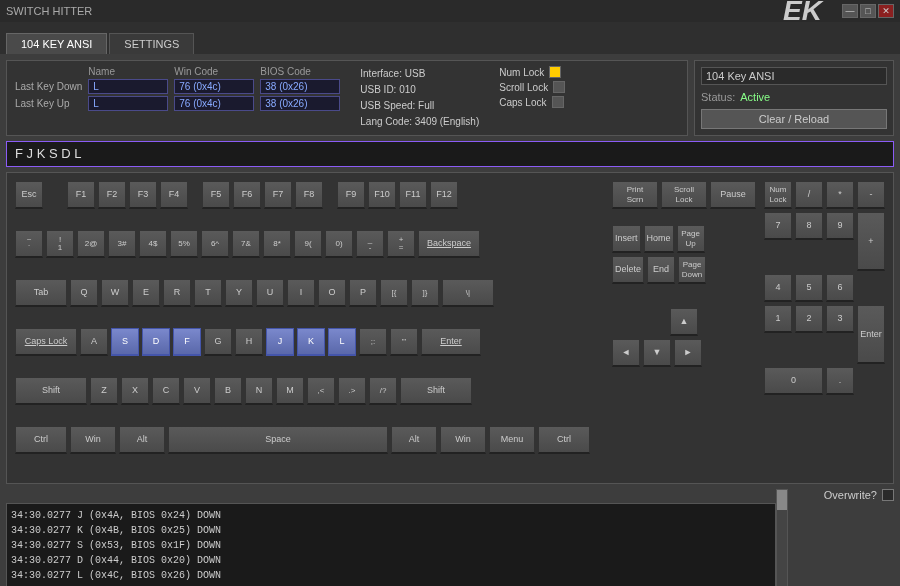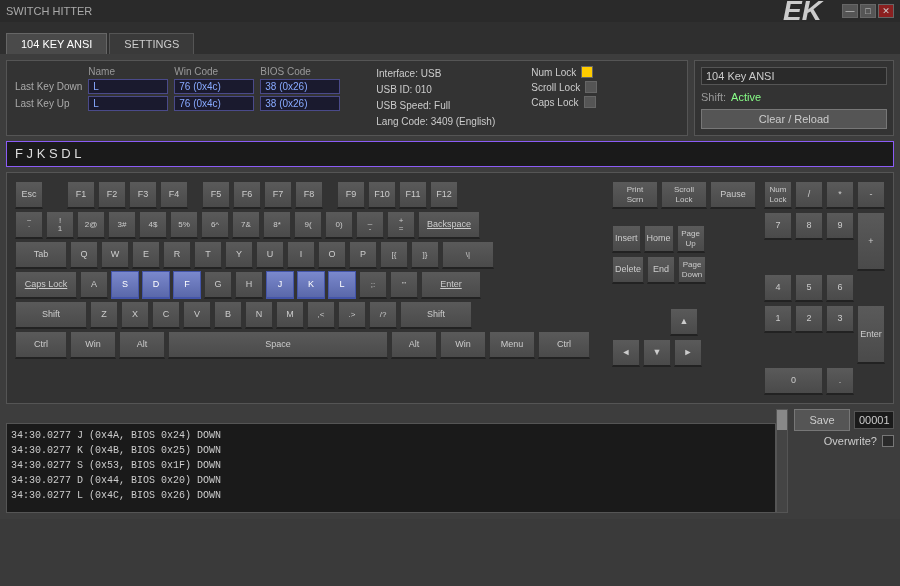--- a/index.html
+++ b/index.html
@@ -162,21 +162,21 @@
     }
     
     .keyboard-section {
       background: #333;
       border: 1px solid #555;
       padding: 8px;
     }
     .kb-row {
       display: flex;
       gap: 3px;
-      margin-bottom: 2px;
+      margin-bottom: 21px;
       align-items: flex-end;
     }
     .key {
       background: linear-gradient(180deg, #5a5a5a 0%, #4a4a4a 100%);
       border: 1px solid #333;
       border-bottom: 2px solid #222;
       color: #ccc;
       font-size: 9px;
       display: flex;
       align-items: center;
@@ -316,21 +316,21 @@
 
 <div class="tabs-bar">
   <div class="tab active">104 KEY ANSI</div>
   <div class="tab">SETTINGS</div>
 </div>
 
 <div class="main-content">
 
   <div class="top-section">
     <div class="info-panel">
-      <div style="display:flex; gap:26px;">
+      <div style="display:flex; gap:10px;">
         <div>
           <div style="display:grid; grid-template-columns: auto 80px 80px 80px; gap:2px 6px; align-items:center;">
             <span style="color:#999;font-size:10px;"></span>
             <span style="color:#999;font-size:10px;">Name</span>
             <span style="color:#999;font-size:10px;">Win Code</span>
             <span style="color:#999;font-size:10px;">BIOS Code</span>
 
             <span style="font-size:10px;color:#aaa;">Last Key Down</span>
             <div class="info-value">L</div>
             <div class="info-value">76 (0x4c)</div>
@@ -364,21 +364,21 @@
         </div>
       </div>
     </div>
     <div class="right-panel">
       <div style="position:relative;">
         <select class="select-dropdown">
           <option>104 Key ANSI</option>
         </select>
       </div>
       <div class="status-row">
-        <span class="status-label">Shift:</span>
+        <span class="status-label">Status:</span>
         <span class="status-value">Active</span>
       </div>
       <button class="clear-btn">Clear / Reload</button>
     </div>
   </div>
 
   <div class="text-display">F J K S D L</div>
 
   <div class="keyboard-section">
     <div class="keyboard-wrapper">
@@ -596,23 +596,19 @@
           <div>34:30.0277 K (0x4B, BIOS 0x25)  DOWN</div>
           <div>34:30.0277 S (0x53, BIOS 0x1F)  DOWN</div>
           <div>34:30.0277 D (0x44, BIOS 0x20)  DOWN</div>
           <div>34:30.0277 L (0x4C, BIOS 0x26)  DOWN</div>
         </div>
       <div class="log-scrollbar">
         <div class="scrollbar-thumb"></div>
       </div>
     </div>
     <div class="log-controls">
-      <div class="save-row">
-        <button class="save-btn">Save</button>
-        <div class="save-count">00001</div>
-      </div>
       <div class="overwrite-row">
         <span>Overwrite?</span>
         <div class="checkbox"></div>
       </div>
     </div>
   </div>
 </div>
 
 </body></html>

